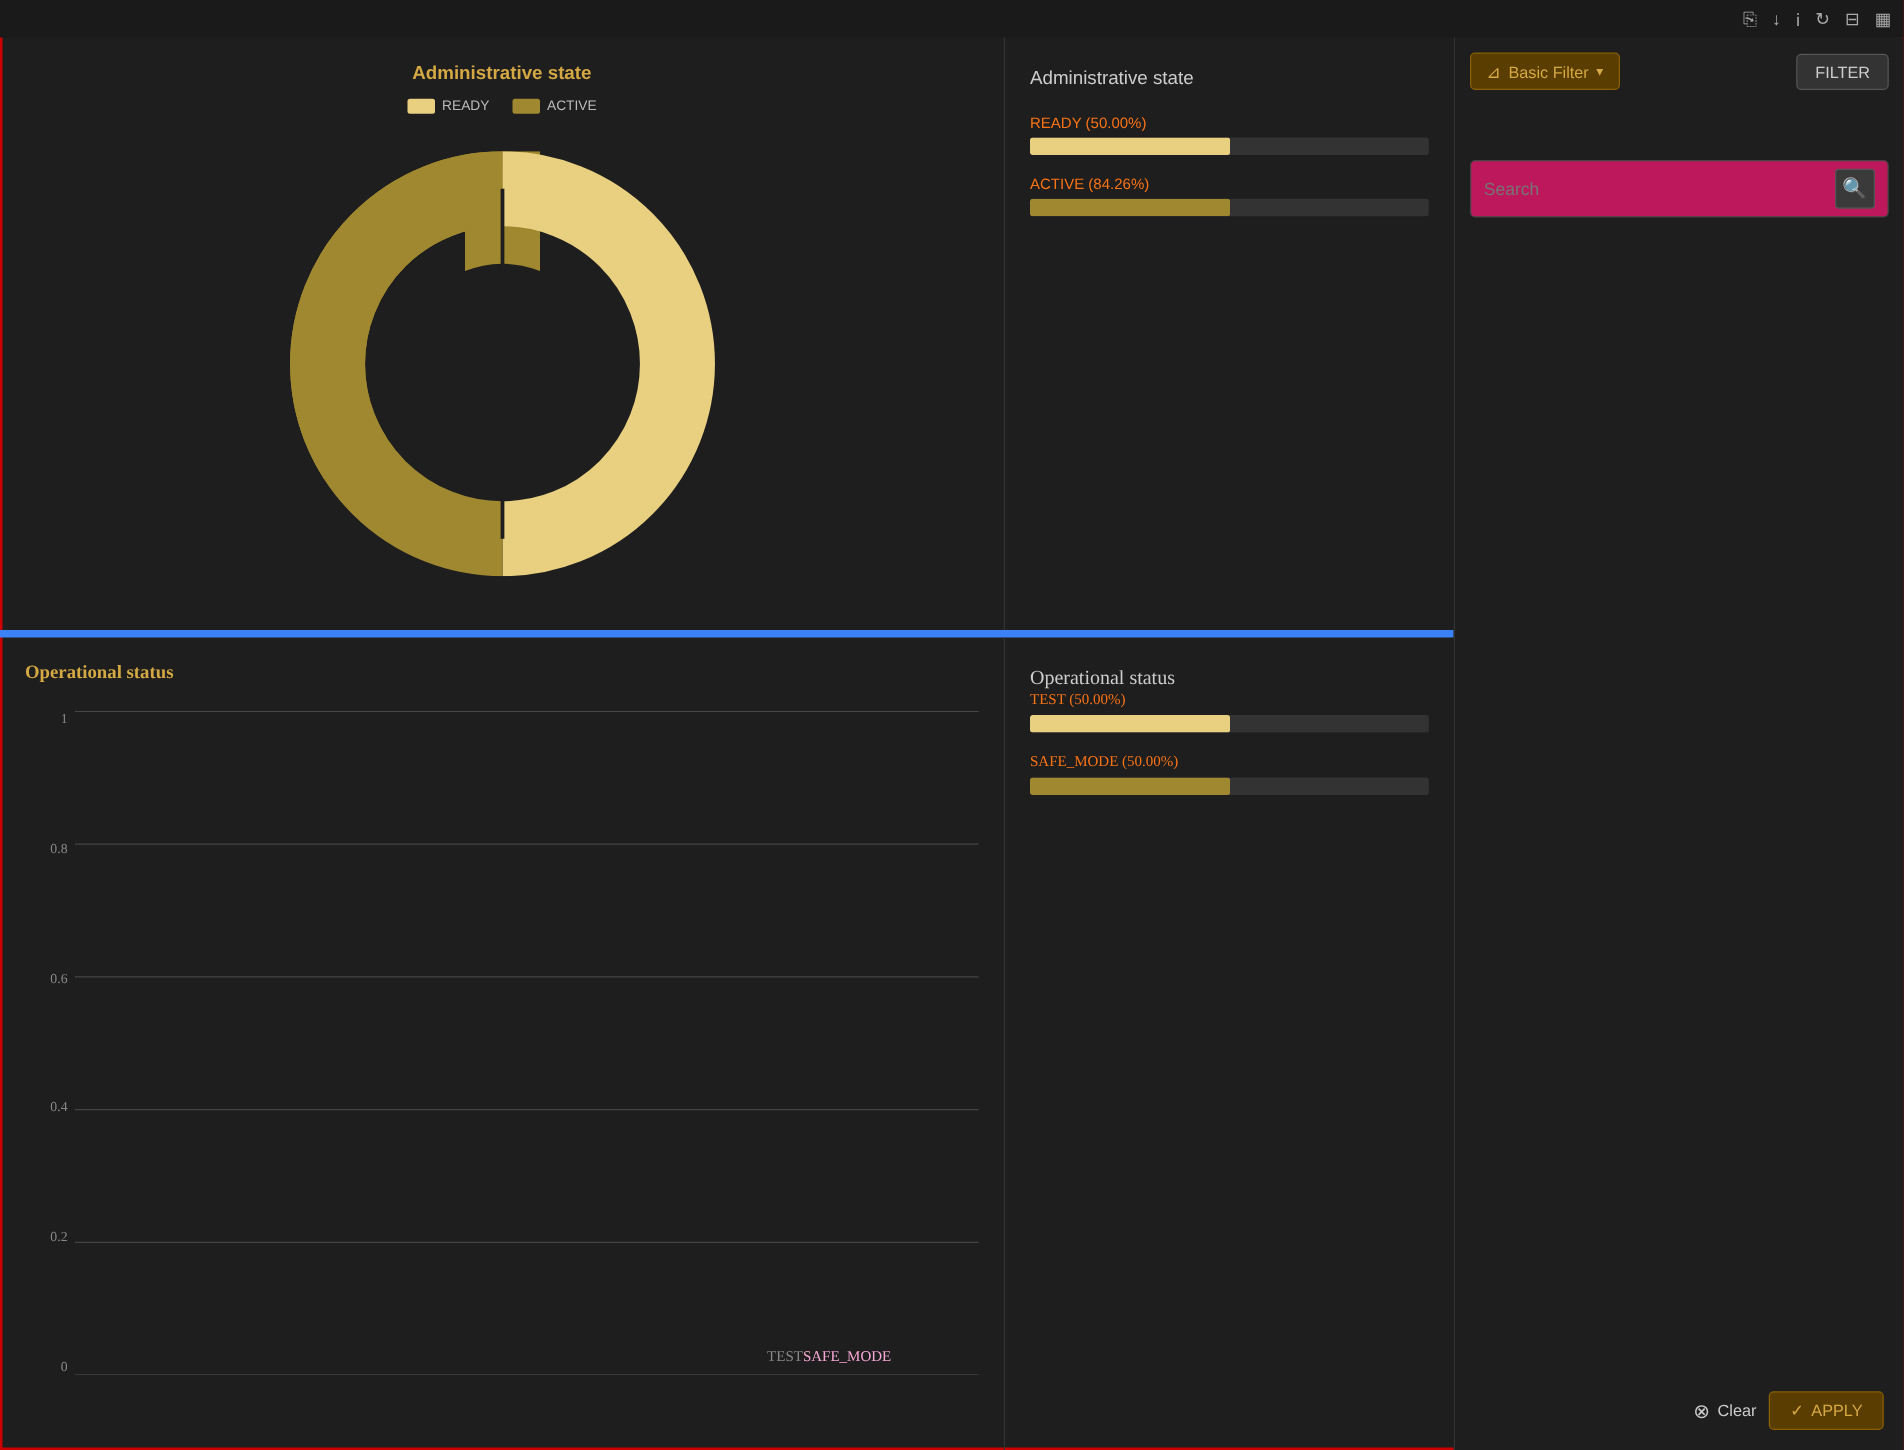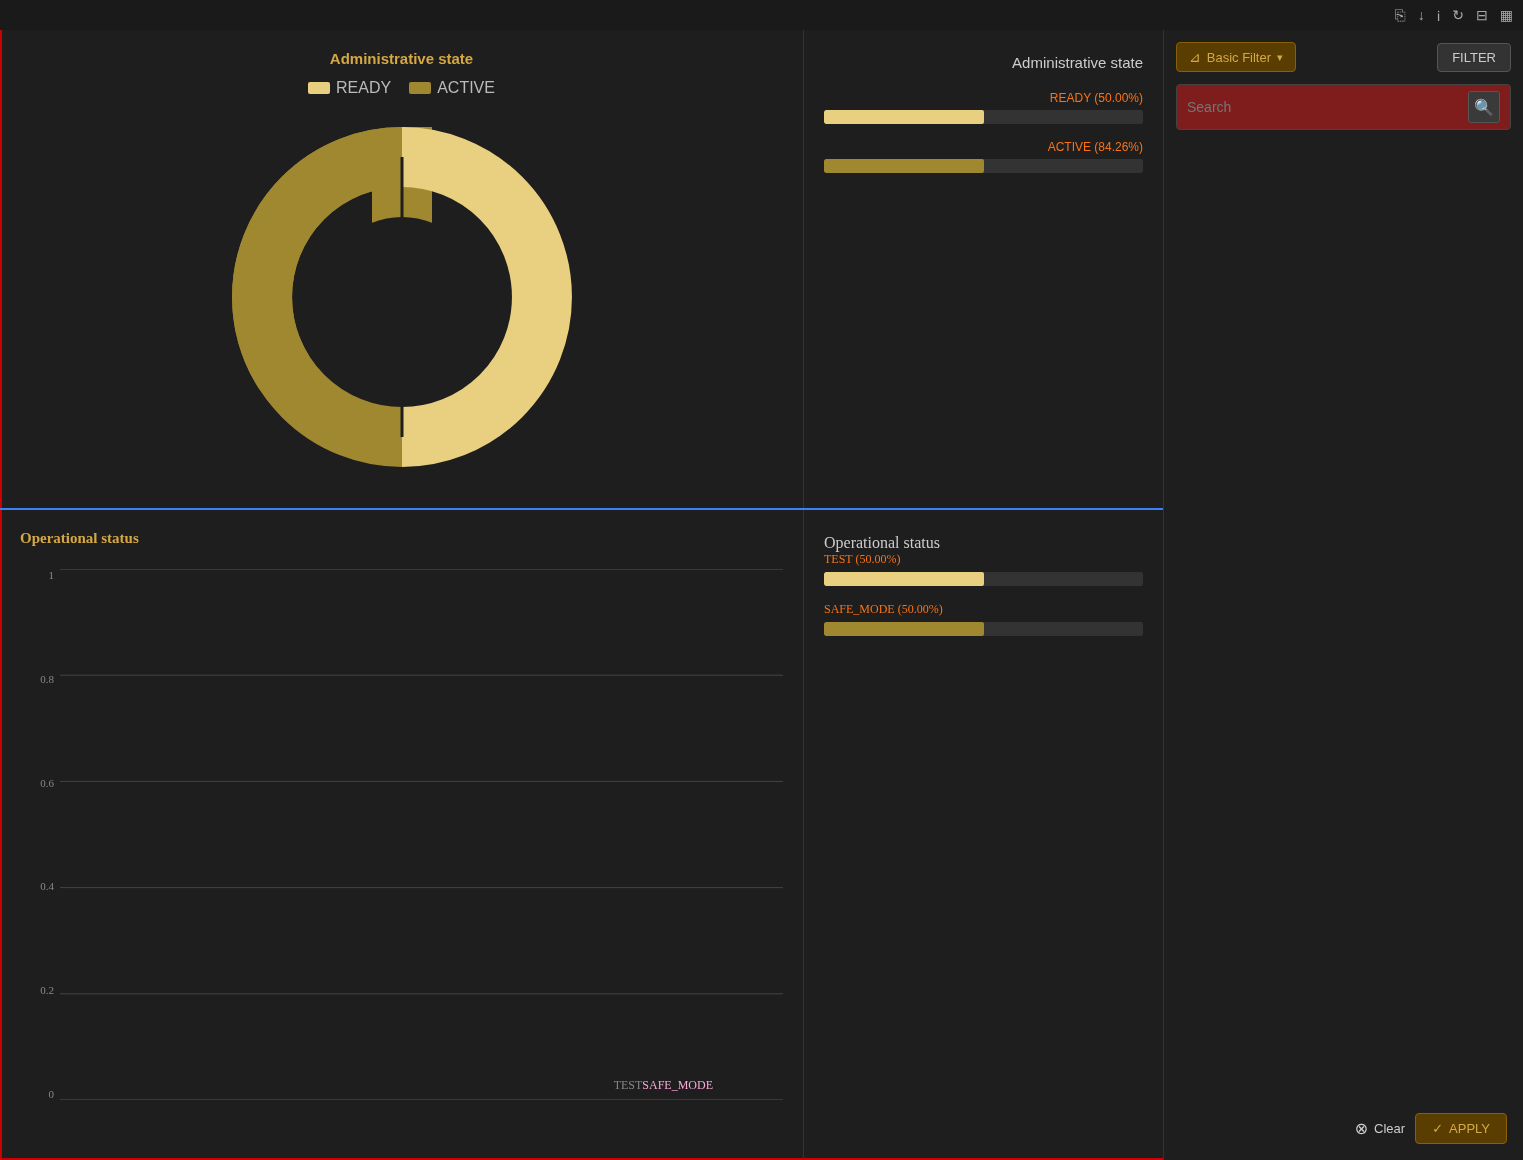--- a/index.html
+++ b/index.html
@@ -48,22 +48,21 @@
       flex: 1;
       display: flex;
       flex-direction: column;
     }
 
     
     .top-section {
       display: flex;
       flex-direction: row;
       height: 480px;
-      border-bottom: 2px solid #3b82f6;
-      text-align: right;
+      border-bottom: 6px solid #3b82f6;
     }
 
     
     .donut-panel {
       flex: 1;
       display: flex;
       flex-direction: column;
       align-items: center;
       padding: 20px;
       position: relative;
@@ -78,21 +77,21 @@
 
     .legend {
       display: flex;
       gap: 18px;
       margin-bottom: 20px;
     }
     .legend-item {
       display: flex;
       align-items: center;
       gap: 6px;
-      font-size: 16px;
+      font-size: 11px;
       color: #bbb;
     }
     .legend-color {
       width: 22px;
       height: 12px;
       border-radius: 2px;
     }
 
     
     .donut-container {
@@ -231,25 +230,26 @@
       padding: 6px 14px;
       color: #ccc;
       font-size: 13px;
       cursor: pointer;
       margin-left: auto;
     }
 
     .search-box {
       display: flex;
       align-items: center;
-      background: #7f1d1d;
+      background: #be185d;
       border: 1px solid #444;
       border-radius: 4px;
       padding: 6px 10px;
       gap: 8px;
+      margin-top: 44px;
     }
 
     .search-input {
       background: transparent;
       border: none;
       color: #ccc;
       font-size: 14px;
       flex: 1;
       outline: none;
     }

